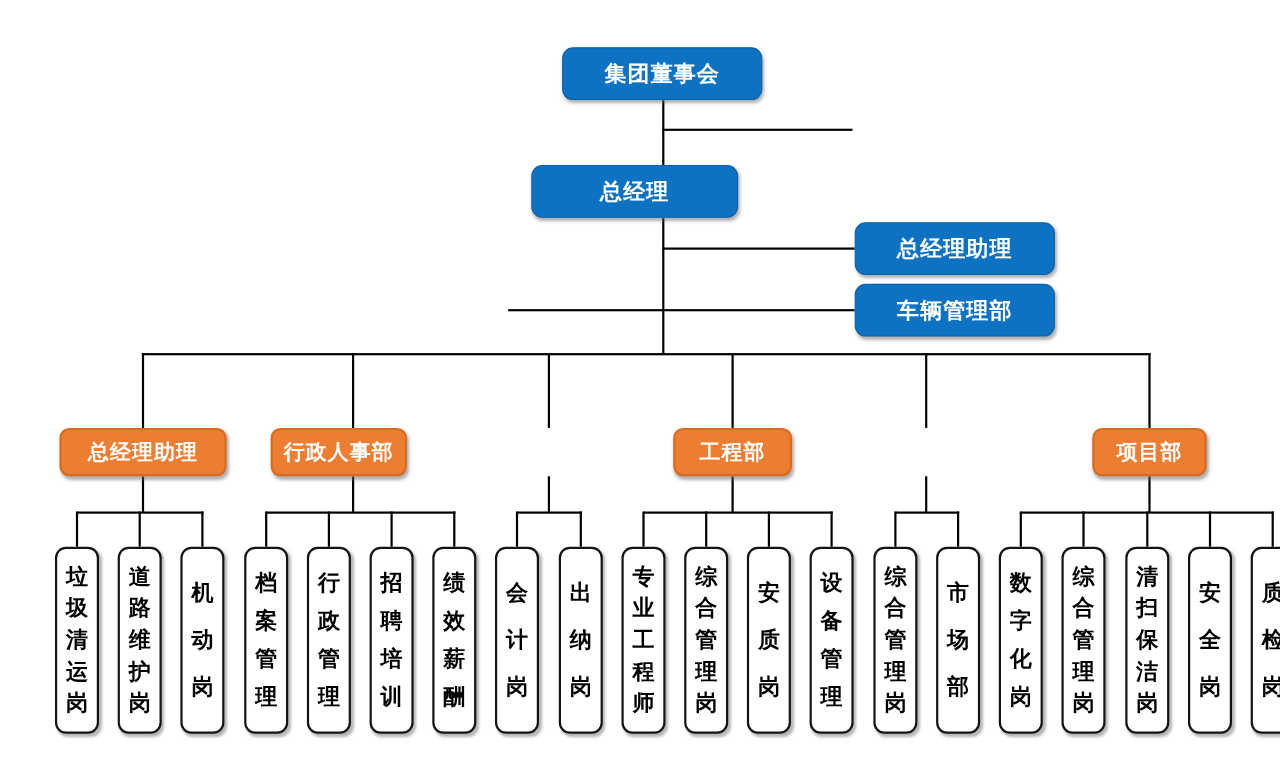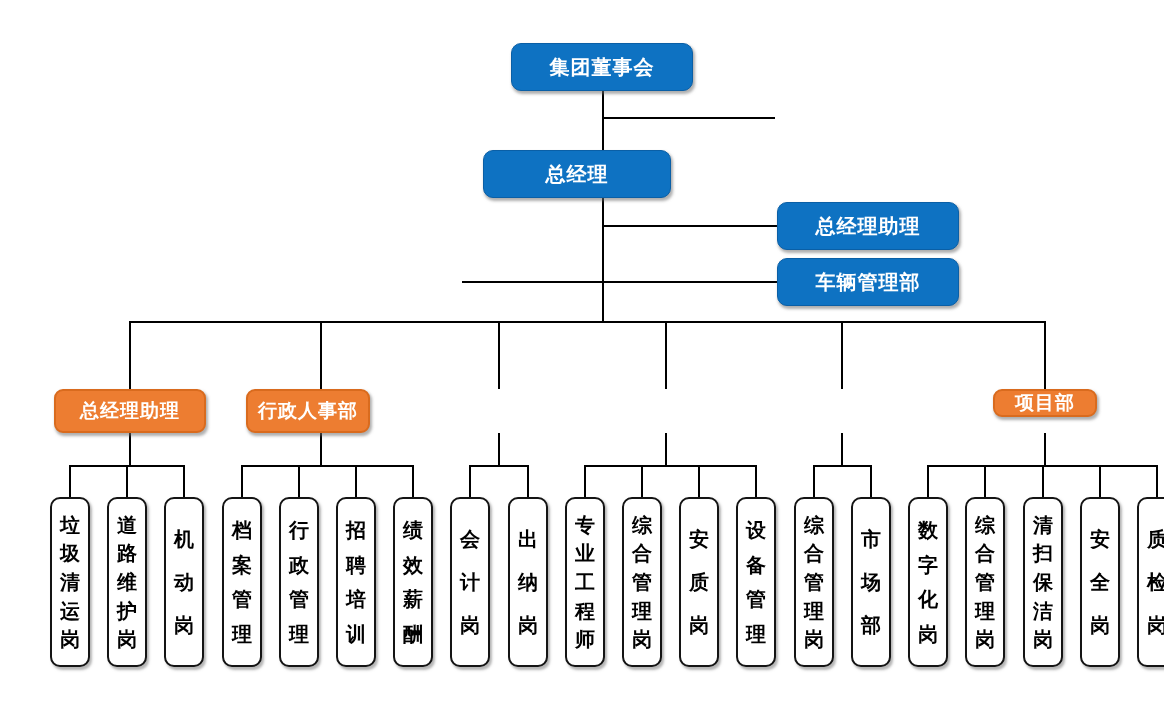--- a/index.html
+++ b/index.html
@@ -136,21 +136,24 @@
   <div class="node blue" style="left:740px;top:258px;width:182px;height:48px">
     <span>车辆管理部</span>
   </div>
 
   <div class="node orange" style="left:17px;top:389px;width:152px;height:44px">
     <span>总经理助理</span>
   </div>
   <div class="node orange" style="left:209px;top:389px;width:124px;height:44px">
     <span>行政人事部</span>
   </div>
-  <div class="node orange" style="left:956px;top:389px;width:104px;height:28px">
+  <div class="node orange" style="left:575px;top:389px;width:108px;height:44px">
+    <span>工程部</span>
+  </div>
+  <div class="node orange" style="left:956px;top:389px;width:104px;height:44px">
     <span>项目部</span>
   </div>
 
   <div class="node pos" style="left:13px;top:497px;width:40px;height:170px">
     <div class="vtext">
         <span>垃</span>
         <span>圾</span>
         <span>清</span>
         <span>运</span>
         <span>岗</span>

